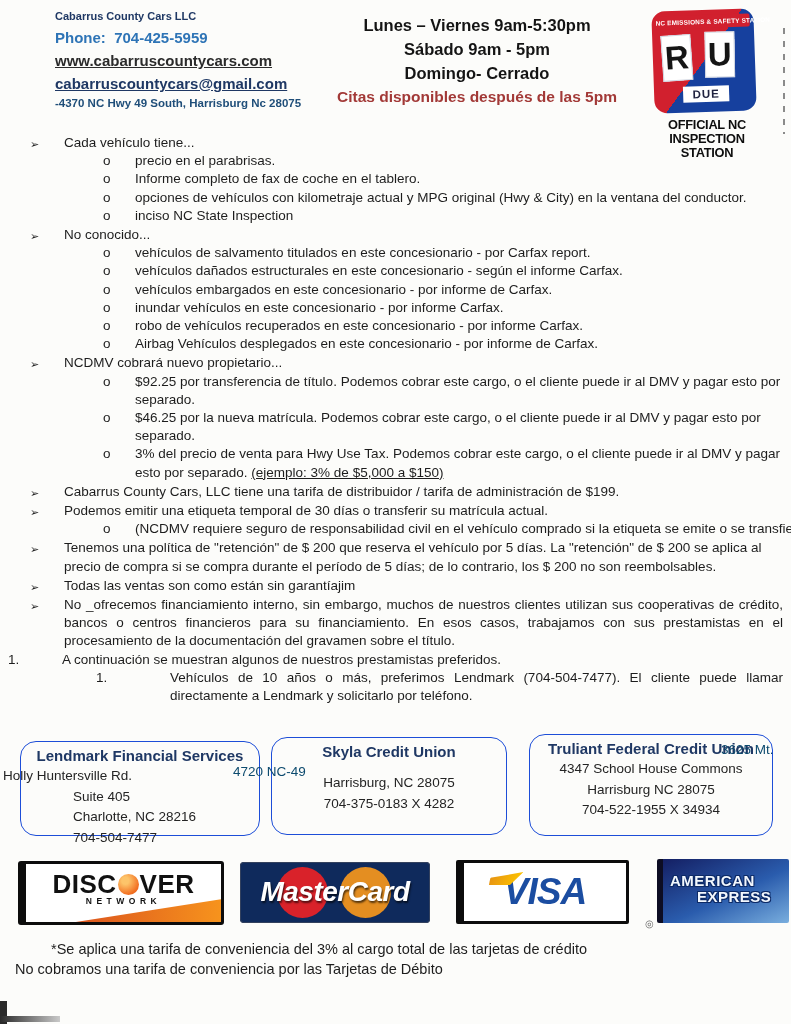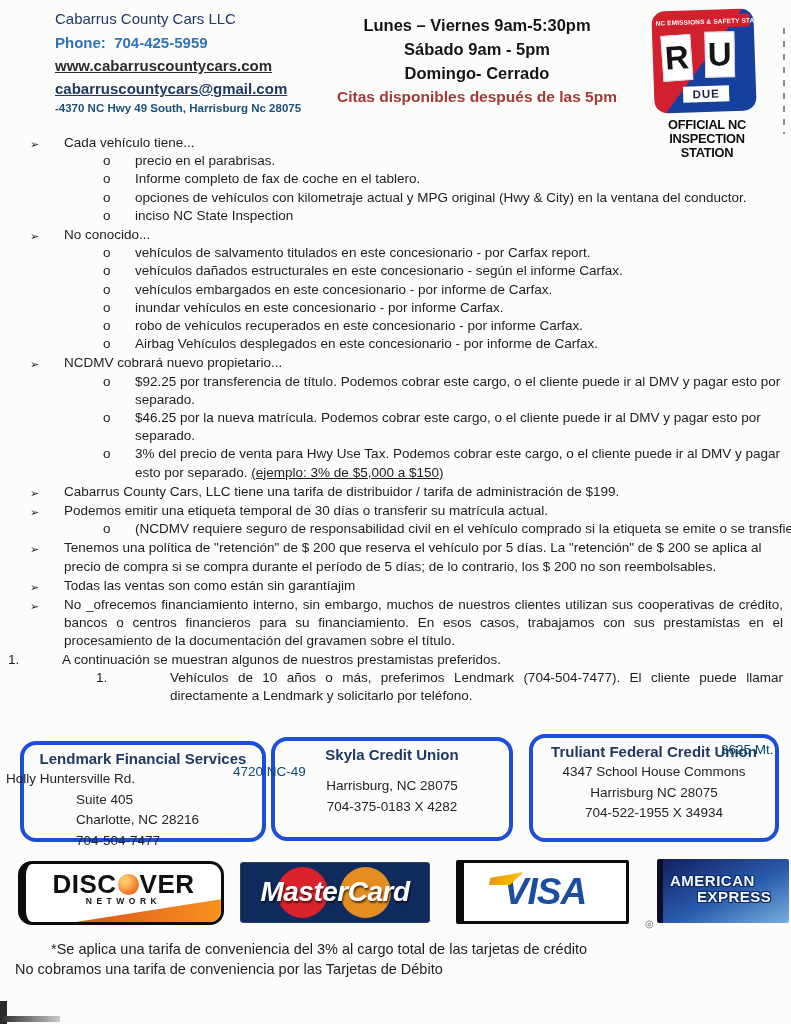--- a/index.html
+++ b/index.html
@@ -1,21 +1,21 @@
 <!DOCTYPE html>
 <html><head>
 <meta charset="utf-8">
 <style>
   html,body{margin:0;padding:0;background:#e9e9e9;}
   .page{position:relative;width:791px;height:1024px;margin:0 auto;background:#fcfcfa;
         font-family:"Liberation Sans",sans-serif;color:#1c1c1c;overflow:hidden;}
 
   
   .hdr-left{position:absolute;left:55px;top:10px;}
-  .company{font-size:15px;font-weight:normal;color:#1f3864;margin-bottom:7px;}
+  .company{font-size:11px;font-weight:bold;color:#1f3864;margin-bottom:7px;}
   .phone{font-size:15px;font-weight:bold;color:#2e74b6;margin-bottom:6px;white-space:pre-wrap;}
   .site{font-size:15px;font-weight:600;color:#2b2b2b;text-decoration:underline;margin-bottom:6px;}
   .email{font-size:15px;font-weight:600;color:#1f3864;text-decoration:underline;margin-bottom:5px;}
   .addr{font-size:11.5px;font-weight:bold;color:#1f4e79;}
 
   .hdr-center{position:absolute;left:322px;top:13px;width:310px;text-align:center;}
   .hours{font-size:16.5px;font-weight:bold;color:#141414;line-height:24px;}
   .citas{font-size:15.5px;font-weight:bold;color:#a23937;margin-top:3px;}
 
   
@@ -43,39 +43,39 @@
   .l2 .marker{left:103px;}
   .num1{padding-left:62px;}
   .num1 .marker{left:8px;}
   .num2{padding-left:170px;}
   .num2 .marker{left:96px;}
   .justify{text-align:justify;}
   .nowrap{white-space:nowrap;}
   .underline{text-decoration:underline;}
 
   
-  .lbox{position:absolute;border:4px solid #1d4ed8;border-radius:16px;}
+  .lbox{position:absolute;border:1px solid #1d4ed8;border-radius:16px;}
   .b1{left:20px;top:741px;width:238px;height:93px;}
   .b2{left:271px;top:737px;width:234px;height:96px;}
   .b3{left:529px;top:734px;width:242px;height:100px;}
   .ltitle{font-size:15px;font-weight:bold;color:#1f3864;text-align:center;margin-top:5px;white-space:nowrap;}
   .lines{margin-top:2px;}
   .lline{font-size:13.5px;line-height:20.5px;color:#242424;}
   .b1 .lines{padding-left:52px;}
   .b1 .hang{margin-left:-70px;}
   .b2 .lines{text-align:center;margin-top:13px;}
   .b3 .lines{text-align:center;}
   .lfloat{position:absolute;font-size:13.5px;color:#0c4a6e;}
   .float1{left:233px;top:764px;}
   .float2{left:721px;top:742px;}
 
   
   .card{position:absolute;box-sizing:border-box;}
   .discover{left:18px;top:861px;width:206px;height:64px;background:#fff;border:3px solid #0c0c0c;
-            border-left-width:8px;border-radius:14px;overflow:hidden;}
+            border-left-width:8px;border-radius:3px;overflow:hidden;}
   .disc-text{position:relative;text-align:center;margin-top:7px;font-size:26px;font-weight:800;
             color:#111;letter-spacing:.5px;line-height:26px;z-index:2;}
   .disc-o{display:inline-block;width:21px;height:21px;border-radius:50%;vertical-align:-2px;
             background:radial-gradient(circle at 35% 32%,#fdc46a 0 18%,#f26f21 70%,#d4551a 100%);margin:0 1px;}
   .disc-network{position:relative;text-align:center;font-size:8.5px;font-weight:bold;letter-spacing:4.5px;
             color:#111;margin-top:-1px;z-index:2;}
   .disc-swoosh{position:absolute;right:-2px;bottom:-2px;width:160px;height:26px;z-index:1;
             background:linear-gradient(90deg,#d94f1e,#f7941d);
             clip-path:polygon(0 100%,100% 4%,100% 100%);}
   .mc{left:240px;top:862px;width:190px;height:61px;background:#0f2a5c;border-radius:4px;overflow:hidden;

